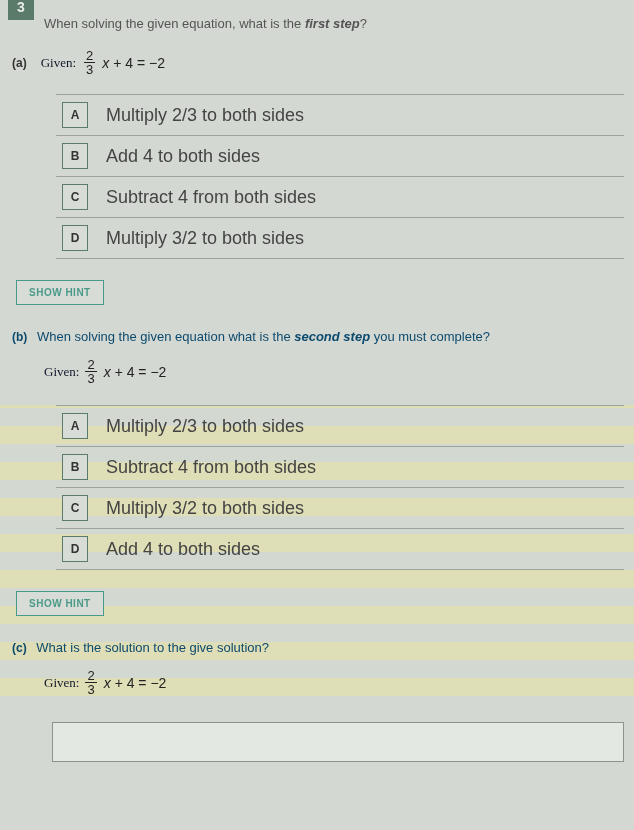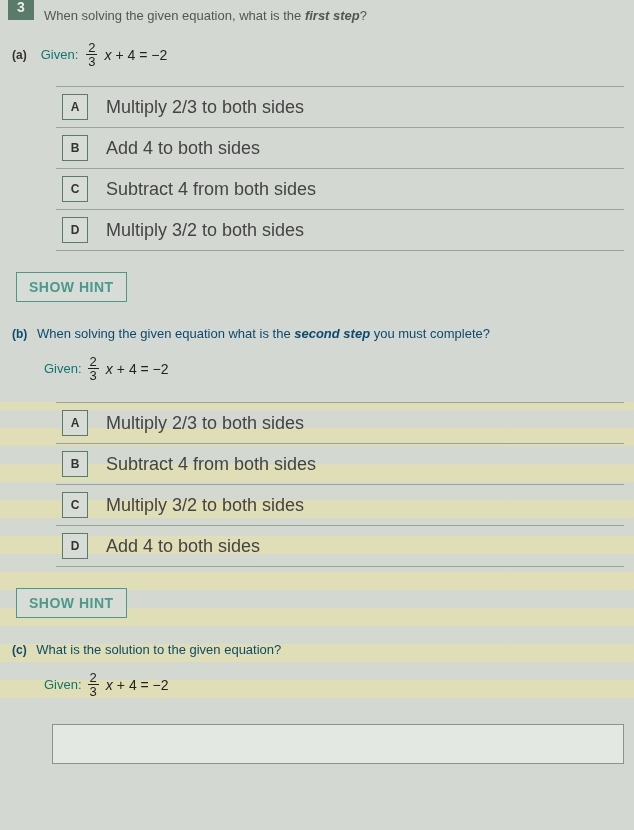--- a/index.html
+++ b/index.html
@@ -30,35 +30,35 @@
     display: flex;
     align-items: center;
     justify-content: center;
     font-weight: bold;
     font-size: 14px;
     margin-top: -6px;
   }
   .q-text {
     color: #555;
     font-size: 13px;
-    padding-top: 8px;
+    padding-top: 16px;
   }
   .q-text .emph { font-weight: bold; font-style: italic; }
   .part-label {
     font-weight: bold;
     font-size: 12px;
     margin-right: 6px;
   }
   .part-row {
     display: flex;
     align-items: center;
     gap: 8px;
     margin: 10px 0 18px 4px;
   }
-  .given-label { font-size: 13px; color: #0f766e; }
+  .given-label { font-size: 13px; color: #0f172a; font-family: Liberation Serif, serif; }
   .equation {
     display: inline-flex;
     align-items: center;
     gap: 4px;
     font-size: 14px;
     color: #222;
   }
   .frac {
     display: inline-flex;
     flex-direction: column;
@@ -97,21 +97,21 @@
     background: #d8dcd6;
   }
   .option .opt-text {
     font-size: 18px;
     color: #444;
   }
   .hint-btn {
     border: 1.5px solid #4a9a8a;
     color: #4a9a8a;
     background: #d8dcd6;
-    font-size: 14px;
+    font-size: 10px;
     letter-spacing: 0.5px;
     padding: 6px 12px;
     margin: 8px 0 24px 8px;
     cursor: pointer;
     font-weight: 600;
   }
   .part-b-q, .part-c-q {
     margin: 0 0 14px 4px;
     font-size: 13px;
     color: #0c4a6e;
@@ -233,21 +233,21 @@
       <div class="letter">D</div>
       <div class="opt-text">Add 4 to both sides</div>
     </div>
   </div>
 
   <button class="hint-btn">SHOW HINT</button>
 
   
   <div class="part-c-q">
     <span class="part-label">(c)</span>
-    <span>What is the solution to the given equation?</span>
+    <span>What is the solution to the give solution?</span>
   </div>
 
   <div class="given-line">
     <span class="given-label">Given:</span>
     <span class="equation">
       <span class="frac">
         <span class="num">2</span>
         <span class="den">3</span>
       </span>
           <span class="var">x</span>

